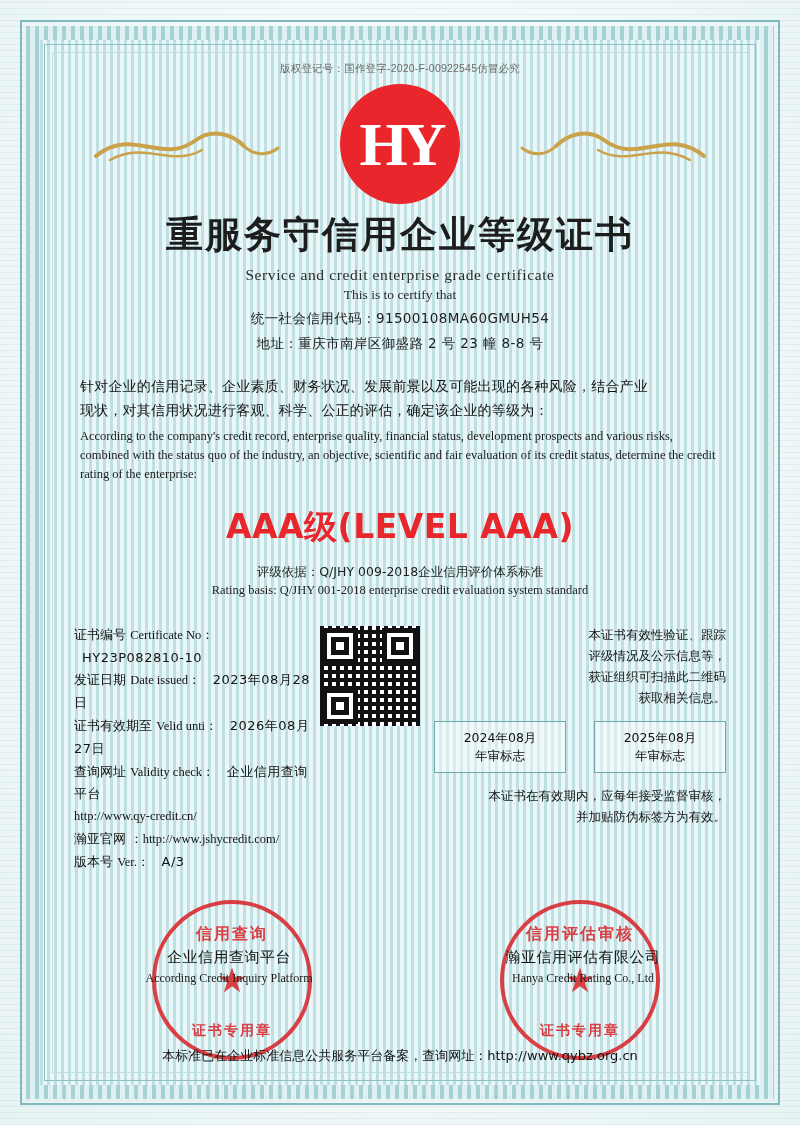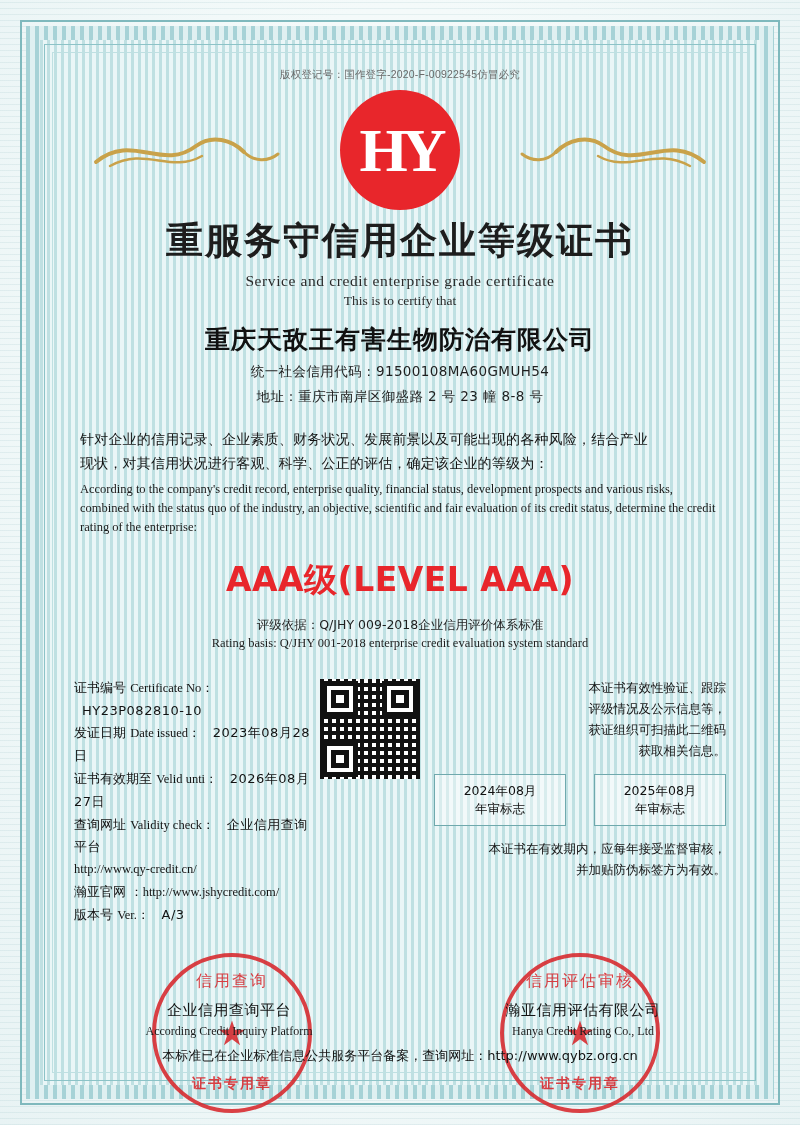--- a/index.html
+++ b/index.html
@@ -56,21 +56,21 @@
     left: 52px; top: 52px; right: 52px; bottom: 52px;
     box-sizing: border-box;
     padding: 8px 22px 10px 22px;
     text-align: center;
   }
   .copyright-line {
     font-size: 10.5px;
     color: #6a6a6a;
     letter-spacing: 0.2px;
     text-align: center;
-    margin-top: 8px;
+    margin-top: 2px;
     margin-bottom: 0px;
   }
   .emblem-wrap {
     position: relative;
     height: 128px;
     margin-top: 2px;
   }
   .flourish {
     position: absolute;
     top: 38px;
@@ -319,24 +319,24 @@
     position: absolute;
     left: 50%; top: 50%;
     transform: translate(-50%,-50%);
     font-size: 34px;
     color: #d8272c;
     line-height: 1;
   }
   .stamp .arc-top {
     position: absolute;
     width: 100%;
-    top: 14px;
+    top: 20px;
     text-align: center;
     font-size: 16px;
-    font-weight: normal;
+    font-weight: bold;
     letter-spacing: 2px;
     font-family: "DejaVu Sans", sans-serif;
   }
   .stamp .arc-bottom {
     position: absolute;
     width: 100%;
     bottom: 16px;
     text-align: center;
     font-size: 14px;
     font-weight: bold;
@@ -380,21 +380,20 @@
       <div class="logo-circle">
         <div class="logo-mark">HY</div>
       </div>
     </div>
 
     <div class="title-cn">重服务守信用企业等级证书</div>
     <div class="title-en">Service and credit enterprise grade certificate</div>
 
     <div class="certify-en">This is to certify that</div>
 
-    <div class="company">重庆天敌王有害生物防治有限公司</div>
     <div class="credit-code">统一社会信用代码：91500108MA60GMUH54</div>
     <div class="address">地址：重庆市南岸区御盛路 2 号 23 幢 8-8 号</div>
 
     <div class="body-block">
       <div class="body-cn">针对企业的信用记录、企业素质、财务状况、发展前景以及可能出现的各种风险，结合产业</div>
       <div class="body-cn">现状，对其信用状况进行客观、科学、公正的评估，确定该企业的等级为：</div>
       <div class="body-en">According to the company's credit record, enterprise quality, financial status, development prospects and various risks, combined with the status quo of the industry, an objective, scientific and fair evaluation of its credit status, determine the credit rating of the enterprise:</div>
     </div>
 
     <div class="level">AAA级(LEVEL AAA)</div>

